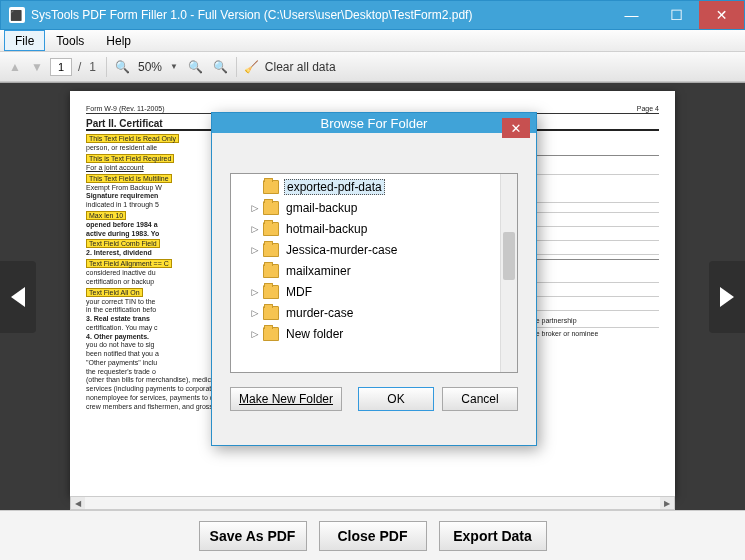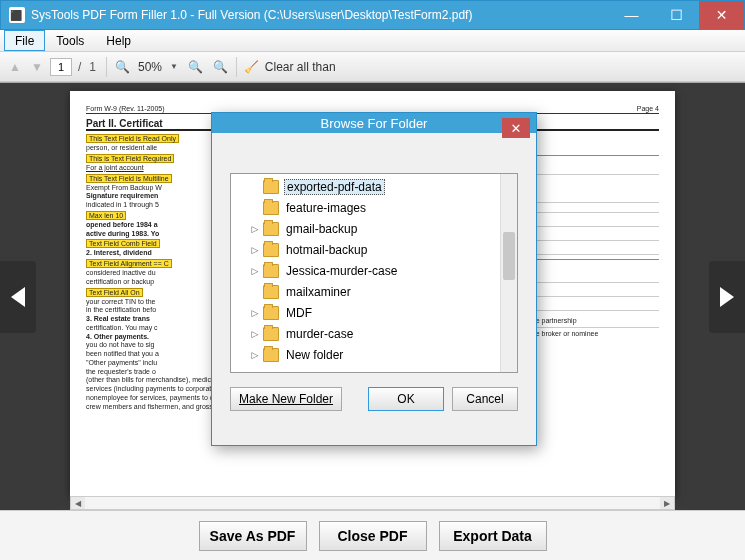--- a/index.html
+++ b/index.html
@@ -70,21 +70,21 @@
 .tree-row .folder-ico { width:16px;height:14px;background:#f6c451;border:1px solid #c99a2b;border-radius:1px 1px 0 0; margin:0 5px 0 2px; position:relative; }
 .tree-row .folder-ico::before { content:""; position:absolute; left:0; top:-3px; width:7px; height:3px; background:#f6c451; border:1px solid #c99a2b; border-bottom:none; border-radius:1px 1px 0 0; }
 .tree-row.selected .label { border:1px dotted #555; background:#d8ecf8; padding:0 2px; }
 .tree-row .label { padding:0 2px; }
 
 .dlg-buttons { display:flex; justify-content:space-between; align-items:center; margin-top:14px; gap:16px; }
 .dlg-buttons .dlg-btn { height:24px; font-size:12px; background:linear-gradient(#fefefe,#e2e2e2); border:1px solid #a8a8a8; cursor:pointer; }
 .dlg-buttons .make-folder { width:112px; text-decoration:underline; }
 .dlg-buttons .right-group { display:flex; gap:8px; }
 .dlg-buttons .ok-btn { width:76px; border:1px solid #3399dd; }
-.dlg-buttons .cancel-btn { width:66px; }
+.dlg-buttons .cancel-btn { width:76px; }
 
 
 .page-cols { display:flex; gap:20px; }
 .page-left { flex: 0 0 280px; }
 .page-right { flex: 1; }
 .micro { font-size:7px; line-height:1.25; }
 </style>
 </head>
 <body>
 
@@ -109,21 +109,21 @@
   <div class="tb-page-slash">/</div>
   <div class="tb-page-total">1</div>
   <div class="tb-sep"></div>
   <span class="tb-zoom-ico">🔍</span>
   <span class="tb-zoom-val">50%</span>
   <span class="tb-dd">▼</span>
   <span class="tb-zoom-ico" style="margin-left:6px;">🔍</span>
   <span class="tb-zoom-ico" style="margin-left:6px;">🔍</span>
   <div class="tb-sep"></div>
   <span class="tb-clear-ico">🧹</span>
-  <span class="tb-clear-txt">Clear all than</span>
+  <span class="tb-clear-txt">Clear all data</span>
 </div>
 
 <div class="viewer-wrap">
   <div class="side-nav left">
       <div class="arr"></div>
     </div>
   <div class="side-nav right">
       <div class="arr"></div>
     </div>
 
@@ -214,25 +214,20 @@
   </div>
   <div class="dlg-body">
     <div class="folder-tree">
       <div class="tree-inner" id="tree-inner">
           <div class="tree-row selected">
             <span class="expander"></span>
             <span class="folder-ico"></span>
             <span class="label">exported-pdf-data</span>
           </div>
           <div class="tree-row">
-            <span class="expander"></span>
-            <span class="folder-ico"></span>
-            <span class="label">feature-images</span>
-          </div>
-          <div class="tree-row">
             <span class="expander">▷</span>
             <span class="folder-ico"></span>
             <span class="label">gmail-backup</span>
           </div>
           <div class="tree-row">
             <span class="expander">▷</span>
             <span class="folder-ico"></span>
             <span class="label">hotmail-backup</span>
           </div>
           <div class="tree-row">

